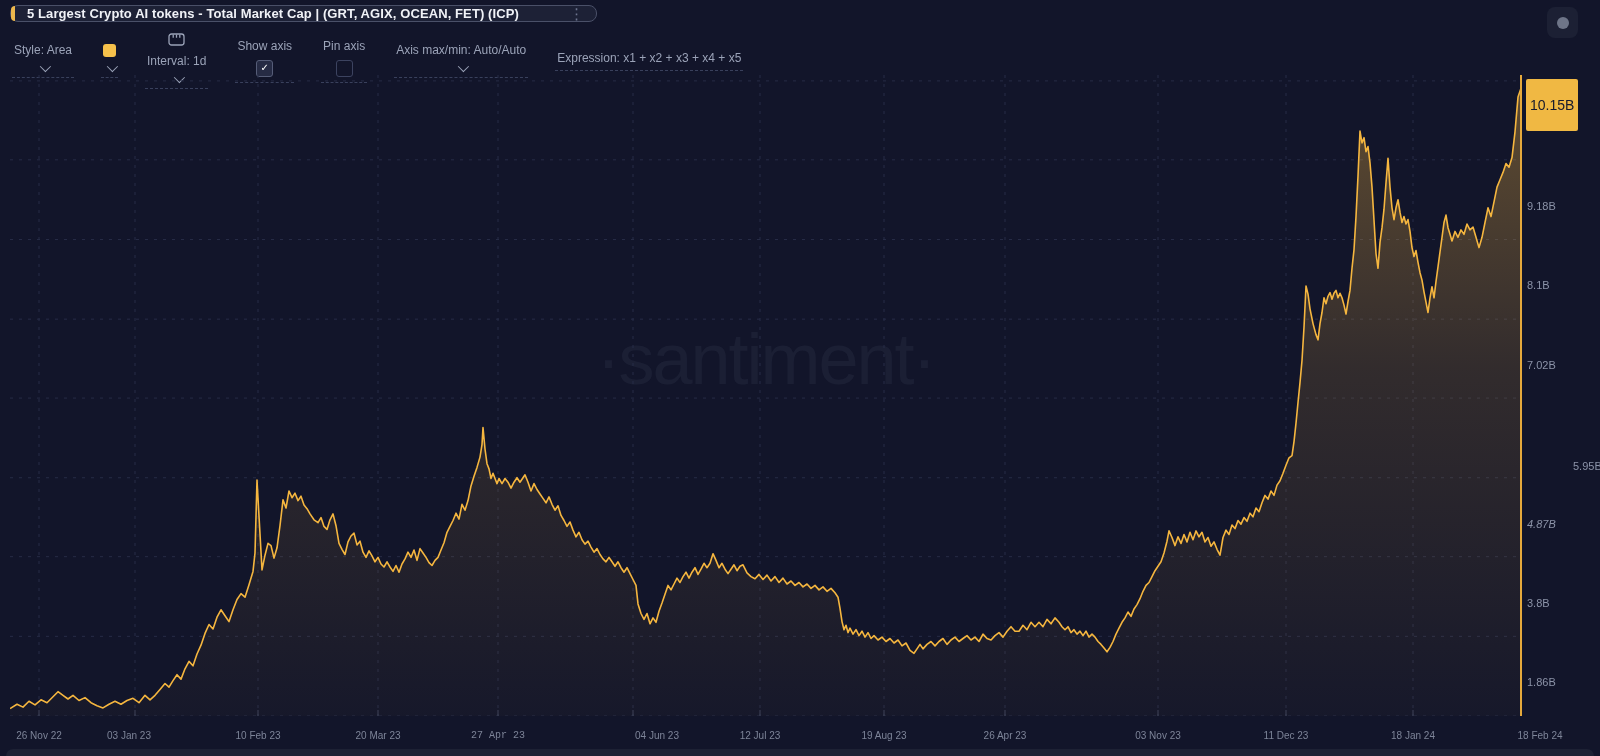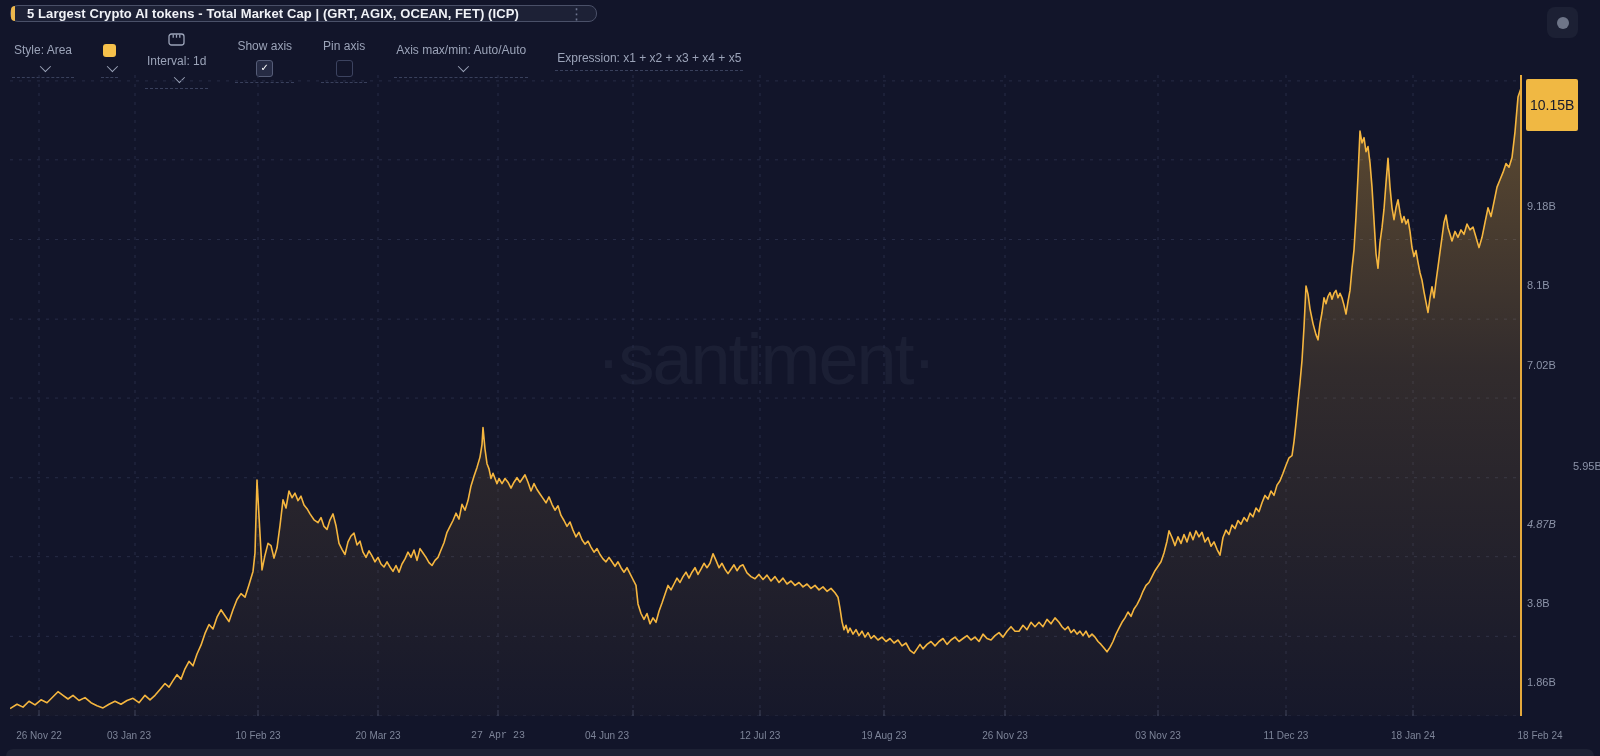--- a/index.html
+++ b/index.html
@@ -150,24 +150,24 @@
       <div class="ylabel" style="top: 152.827px;">9.18B</div>
       <div class="ylabel" style="top: 73.901px;">10.25B</div>
       <div class="last-badge" style="top: 79.2773px;">10.15B</div>
     </div>
   <div id="xlabels">
       <div class="xlabel" style="left: 39px;">26 Nov 22</div>
       <div class="xlabel" style="left: 129px;">03 Jan 23</div>
       <div class="xlabel" style="left: 258px;">10 Feb 23</div>
       <div class="xlabel" style="left: 378px;">20 Mar 23</div>
       <div class="xlabel" style="left: 498px; font-family: Liberation Mono, monospace;">27 Apr 23</div>
-      <div class="xlabel" style="left: 603px; padding-left: 8px;">04 Jun 23</div>
+      <div class="xlabel" style="left: 653px; padding-left: 8px;">04 Jun 23</div>
       <div class="xlabel" style="left: 760px;">12 Jul 23</div>
       <div class="xlabel" style="left: 884px; text-align: center;">19 Aug 23</div>
-      <div class="xlabel" style="left: 1005px;">26 Nov 23</div>
+      <div class="xlabel" style="left: 1005px;">26 Apr 23</div>
       <div class="xlabel" style="left: 1158px;">03 Nov 23</div>
       <div class="xlabel" style="left: 1286px;">11 Dec 23</div>
       <div class="xlabel" style="left: 1413px;">18 Jan 24</div>
       <div class="xlabel" style="left: 1540px;">18 Feb 24</div>
     </div>
 
   <div class="bottom-panel"></div>
 </div>
 
 </body></html>

